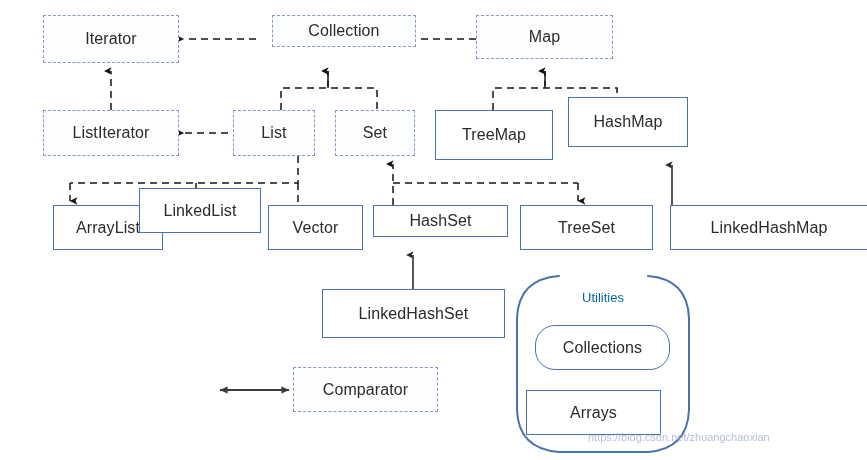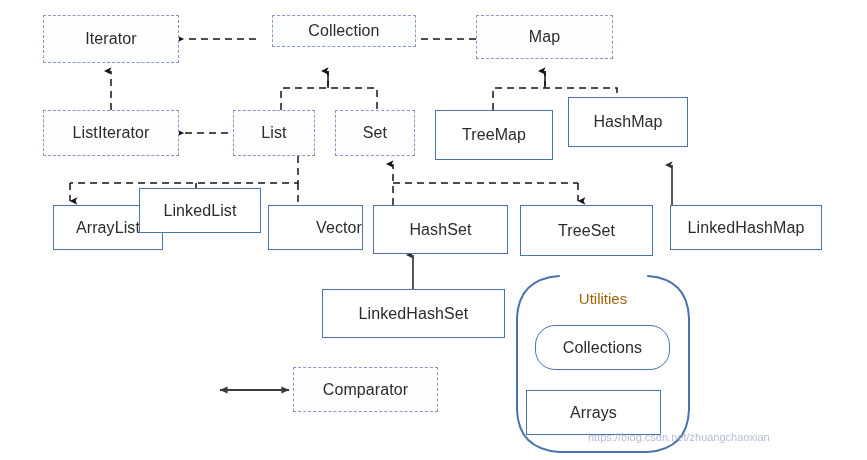--- a/index.html
+++ b/index.html
@@ -45,22 +45,22 @@
   .node-label {
     font-size: 16px;
     color: #2b2b2b;
     line-height: 1;
     letter-spacing: 0.1px;
     user-select: none;
     white-space: nowrap;
   }
   .group-title {
     position: absolute;
-    font-size: 15px;
-    color: #a16207;
+    font-size: 13px;
+    color: #0369a1;
     text-align: center;
     white-space: nowrap;
     user-select: none;
   }
   .watermark {
     position: absolute;
     font-size: 11px;
     color: #9aa8cf;
     opacity: 0.75;
     white-space: nowrap;
@@ -166,30 +166,30 @@
   </div>
   <div class="node-box klass" style="left:568px; top:97px; width:120px; height:50px;">
     <span class="node-label">HashMap</span>
   </div>
   <div class="node-box klass" style="left:17px;  top:205px; width:110px; height:45px;margin-left:36px;">
     <span class="node-label">ArrayList</span>
   </div>
   <div class="node-box klass" style="left:139px; top:188px; width:122px; height:45px;">
     <span class="node-label">LinkedList</span>
   </div>
-  <div class="node-box klass" style="left:268px; top:205px; width:95px;  height:45px;justify-content:flex-end;">
+  <div class="node-box klass" style="left:268px; top:205px; width:95px;  height:45px;">
     <span class="node-label">Vector</span>
   </div>
-  <div class="node-box klass" style="left:373px; top:205px; width:135px; height:49px;">
+  <div class="node-box klass" style="left:373px; top:205px; width:135px; height:32px;">
     <span class="node-label">HashSet</span>
   </div>
-  <div class="node-box klass" style="left:520px; top:205px; width:133px; height:51px;">
+  <div class="node-box klass" style="left:520px; top:205px; width:133px; height:45px;">
     <span class="node-label">TreeSet</span>
   </div>
-  <div class="node-box klass" style="left:670px; top:205px; width:152px; height:45px;">
+  <div class="node-box klass" style="left:670px; top:205px; width:198px; height:45px;">
     <span class="node-label">LinkedHashMap</span>
   </div>
   <div class="node-box klass" style="left:322px; top:289px; width:183px; height:49px;">
     <span class="node-label">LinkedHashSet</span>
   </div>
 
   <div class="group-title" style="left:517px; top:290px; width:172px;">Utilities</div>
   <div class="node-box util-child" style="left:535px; top:325px; width:135px; height:45px;border-radius:20px;">
     <span class="node-label">Collections</span>
   </div>

